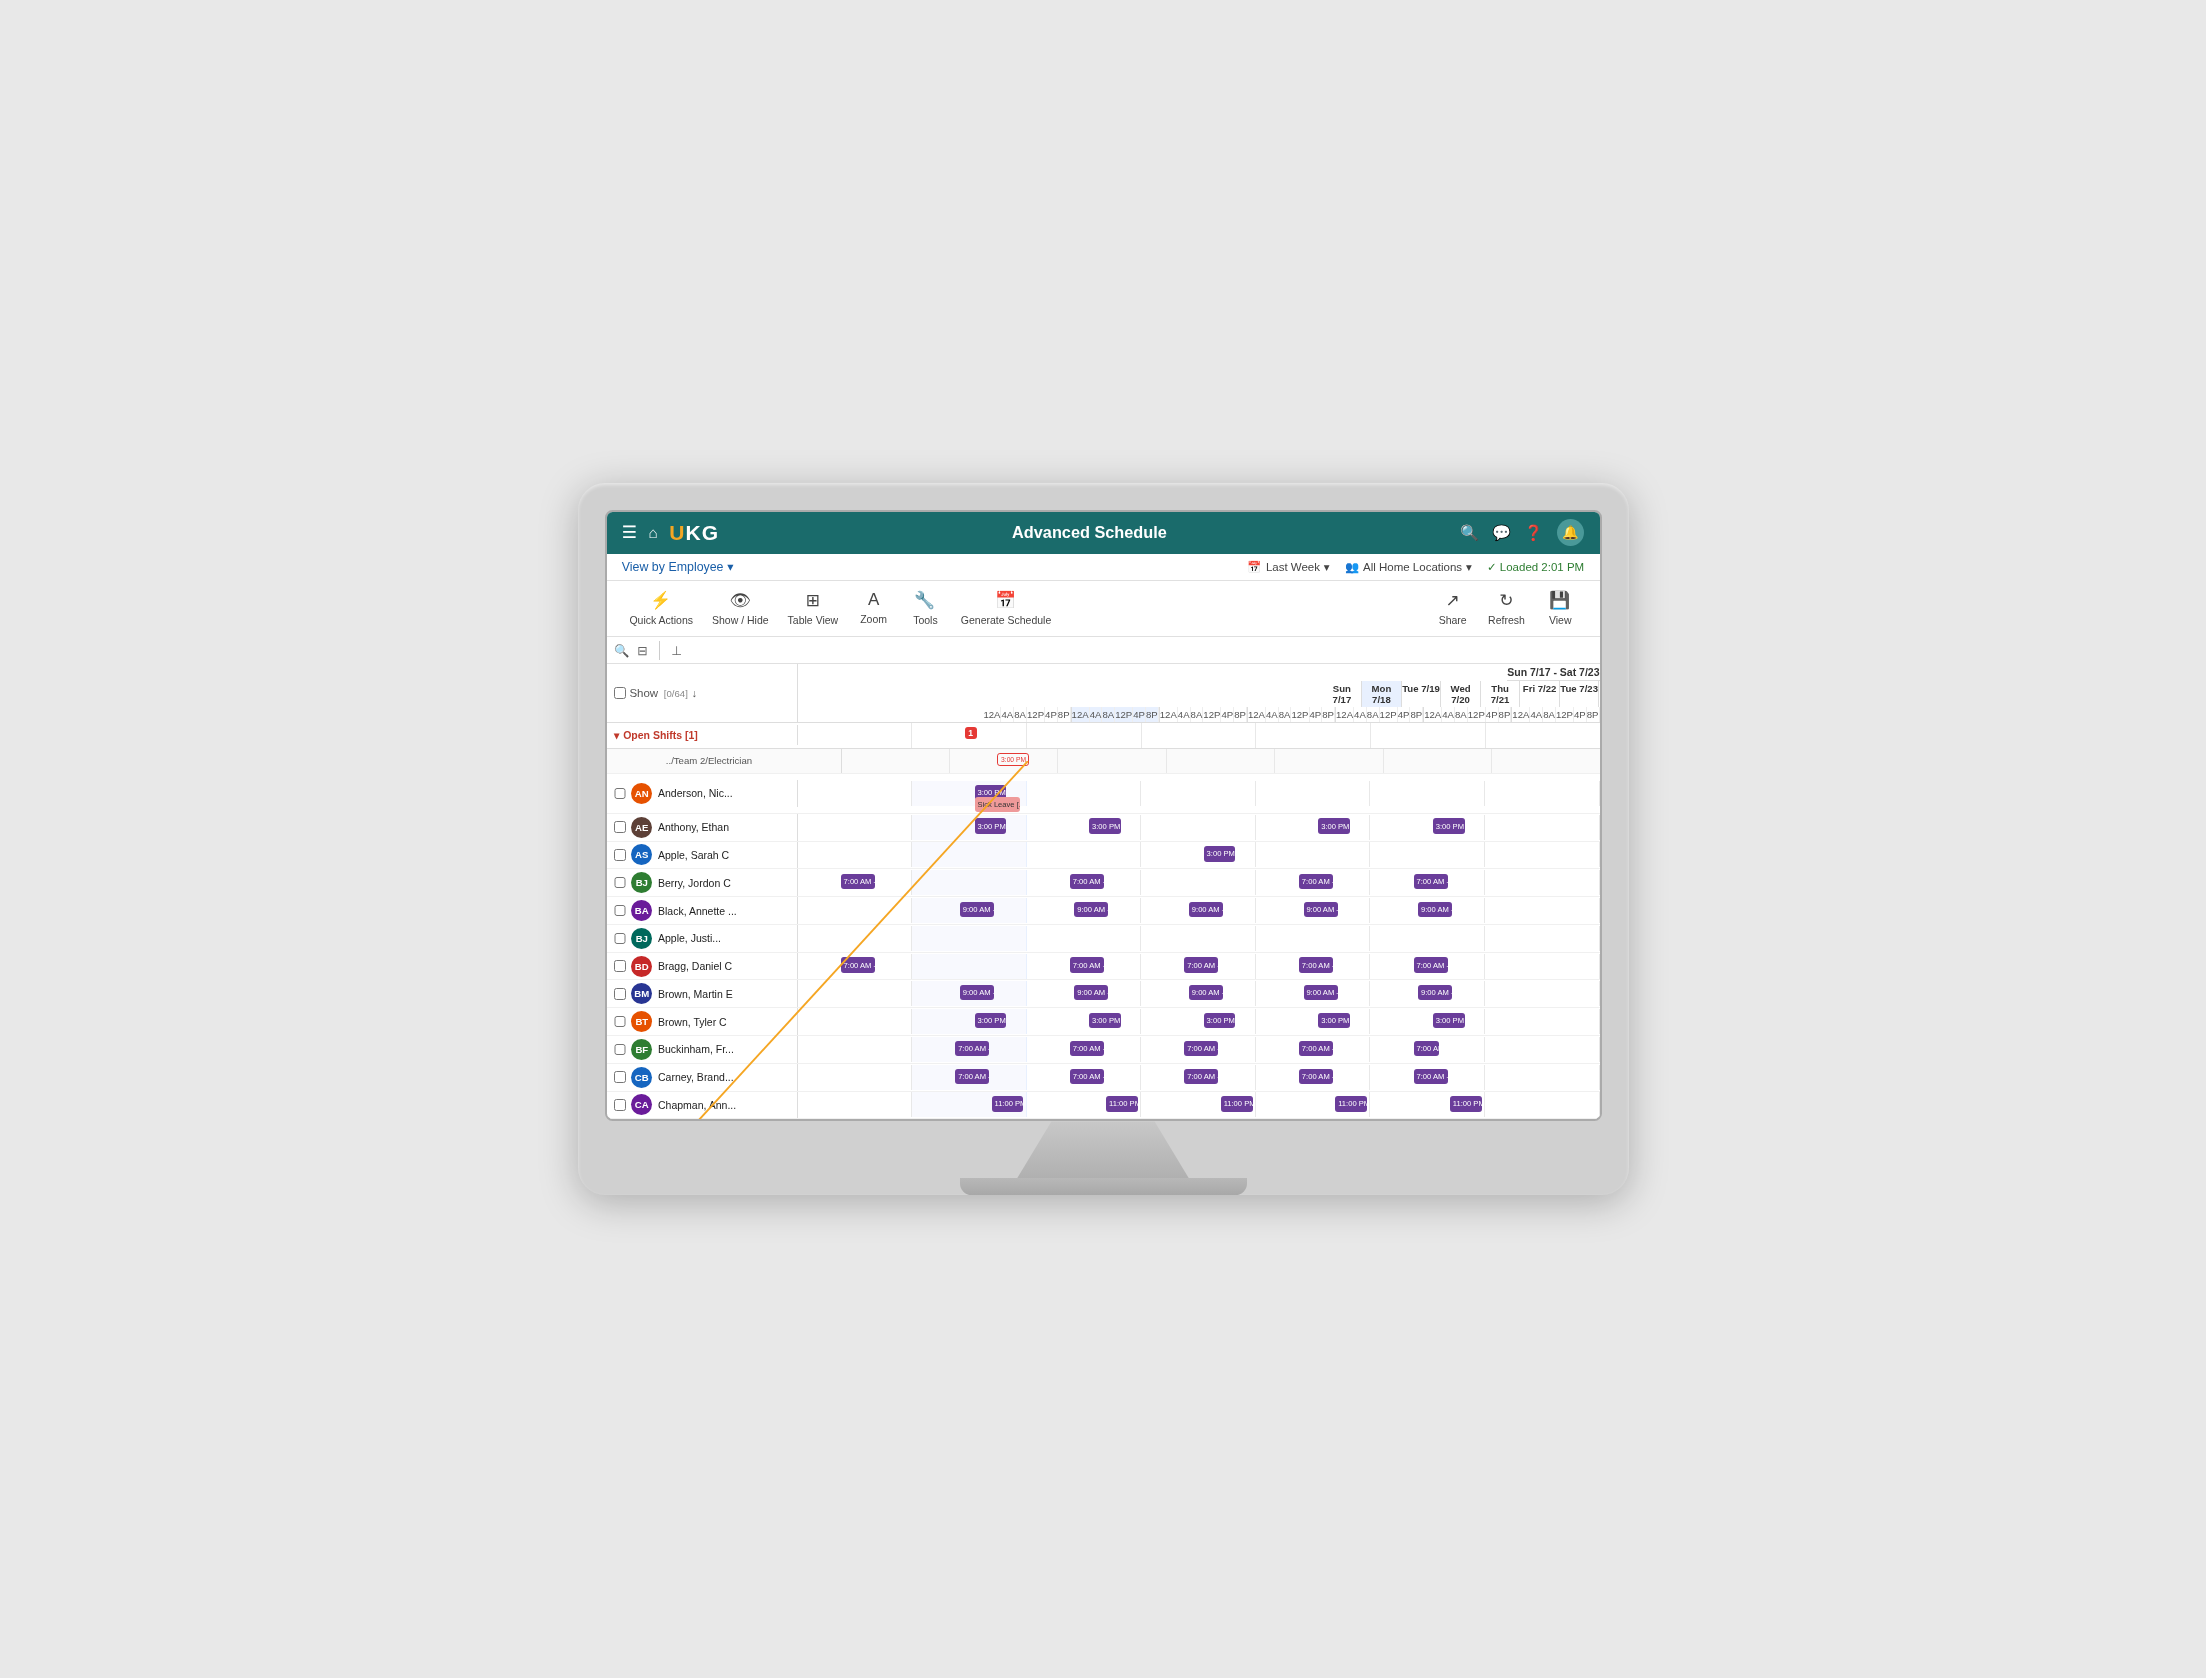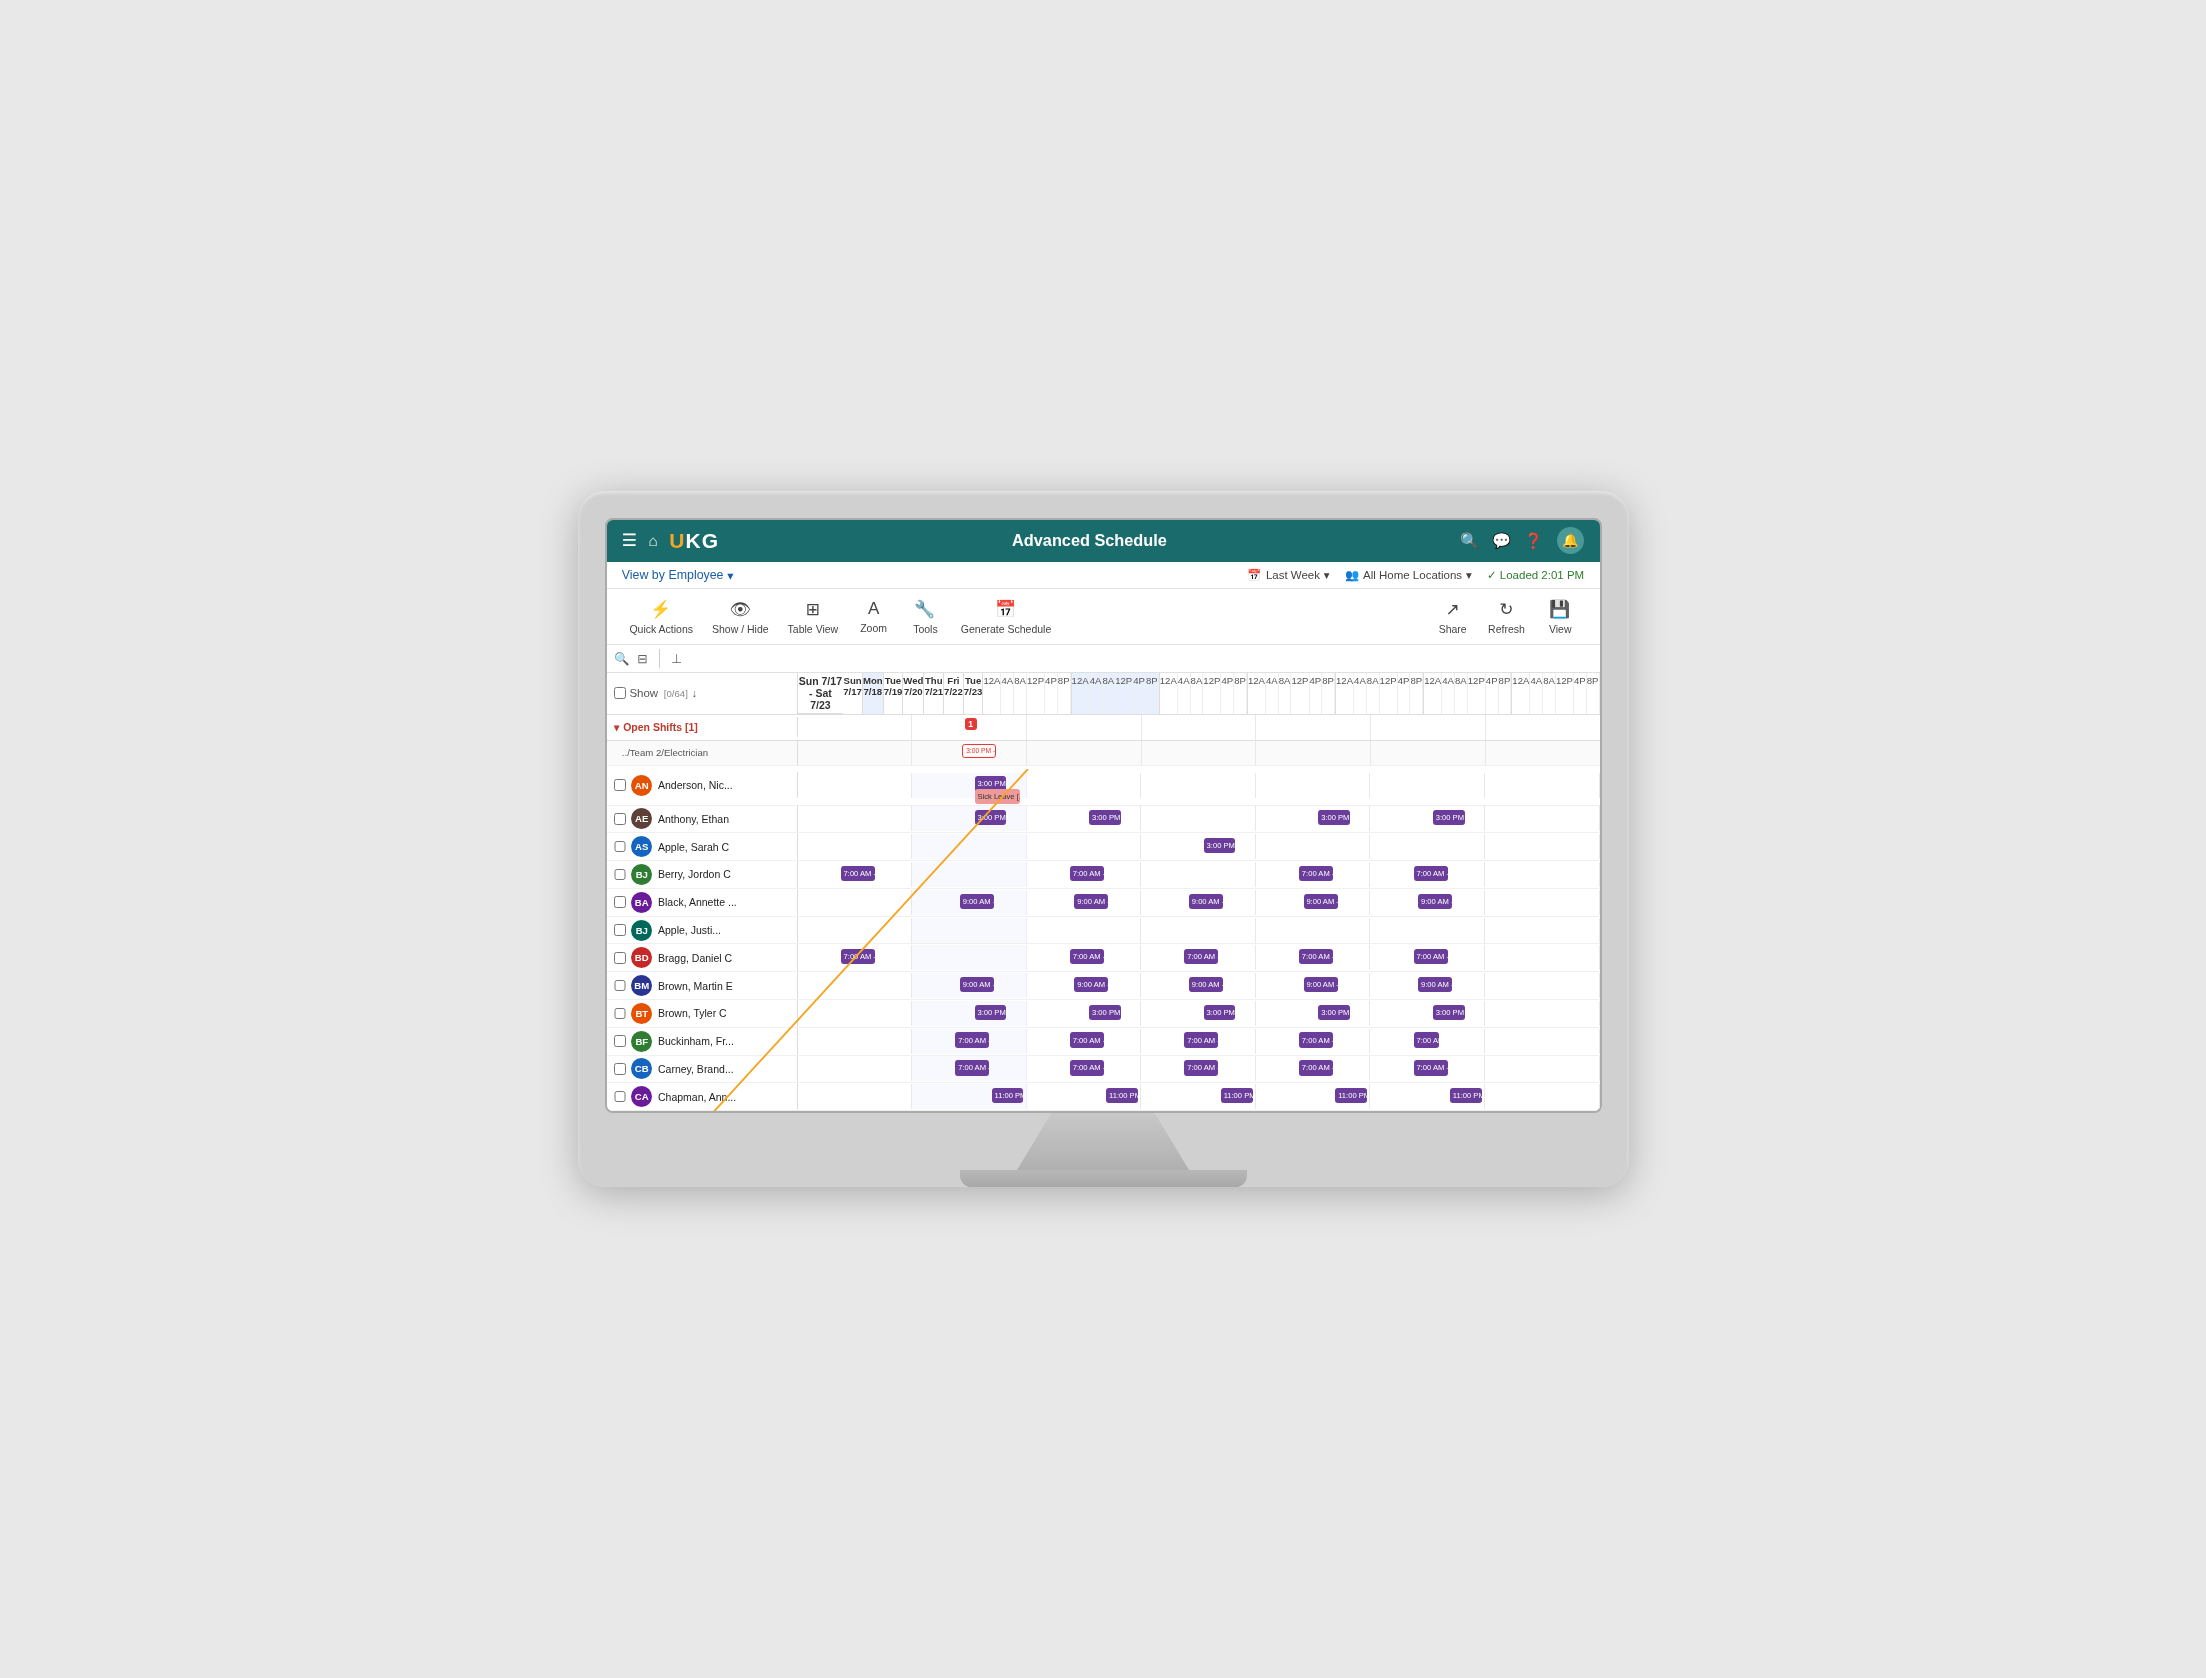--- a/index.html
+++ b/index.html
@@ -186,21 +186,22 @@
       align-items: center;
       padding: 3.8px 7.6px;
       border-right: 1px solid #ddd;
       font-size: 11.5px;
       font-weight: 500;
       gap: 3.8px;
     }
     .date-header-area {
       flex: 1;
       display: flex;
-      flex-direction: row;
+      flex-direction: column;
+      align-items: flex-end;
     }
     .week-label {
       text-align: center;
       font-size: 10.5px;
       font-weight: 600;
       color: #333;
       padding: 1.9px 0;
       border-bottom: 1px solid #ddd;
     }
     .day-headers {
@@ -329,20 +330,21 @@
       height: 25px;
       position: relative;
     }
 
     
     .open-shift-subrow {
       display: flex;
       border-bottom: 1px solid #f0f0f0;
       min-height: 25px;
       background: #fafafa;
+      padding-left: 44px;
     }
     .open-shift-name {
       min-width: 191px;
       width: 191px;
       border-right: 1px solid #ddd;
       padding: 3.8px 15.3px;
       font-size: 9.6px;
       color: #555;
       display: flex;
       align-items: center;

